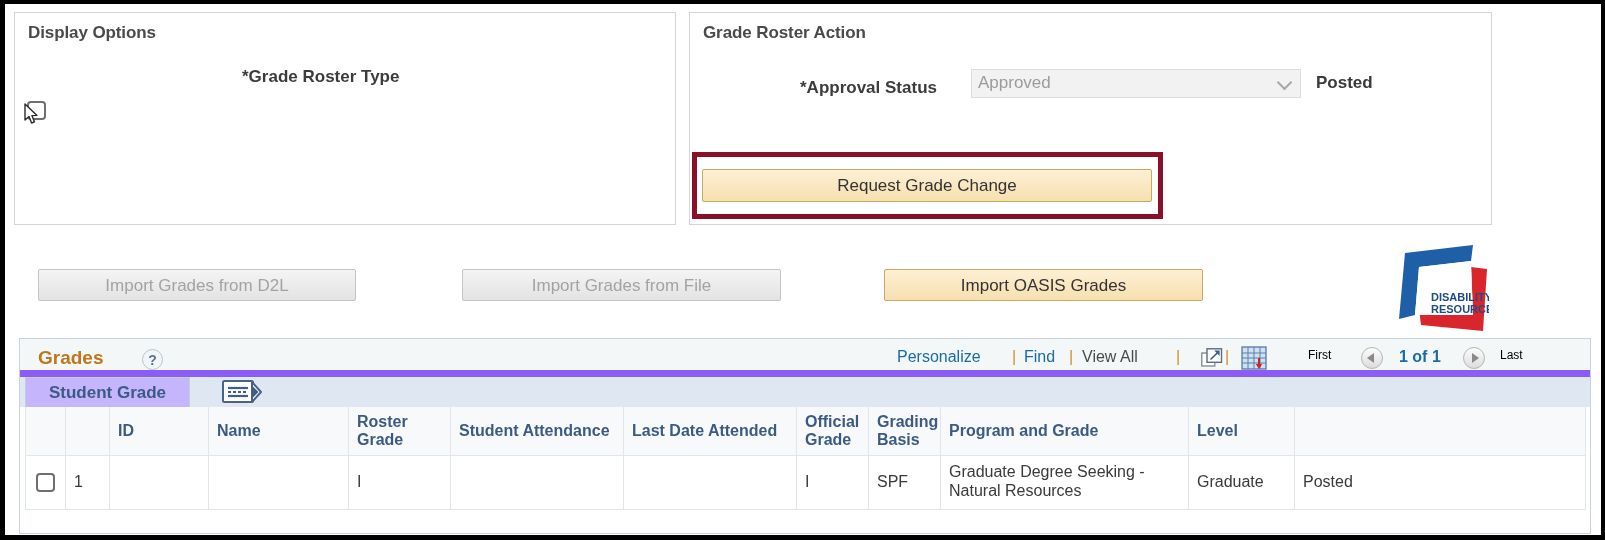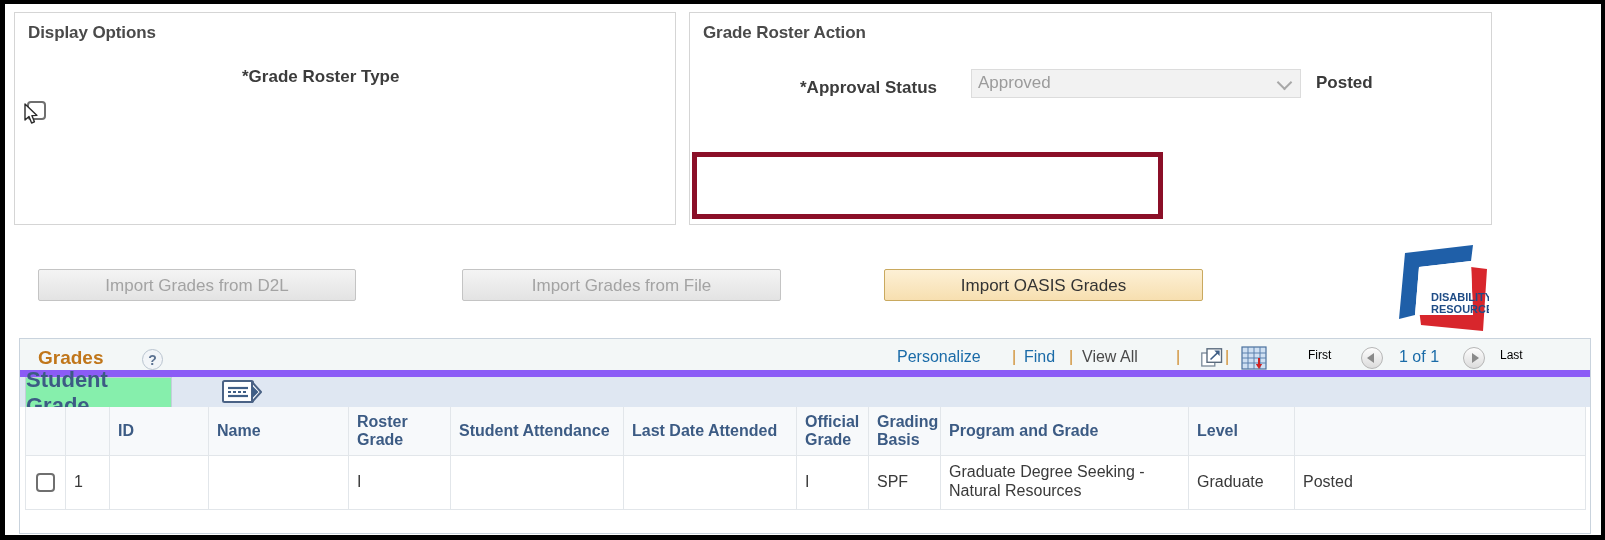--- a/index.html
+++ b/index.html
@@ -238,21 +238,21 @@
     position: absolute;
     top: 9px;
     font-size: 12px;
     color: #000000;
     white-space: nowrap;
   }
   .nav-count {
     position: absolute;
     top: 9px;
     font-size: 16px;
-    font-weight: normal;
+    font-weight: bold;
     color: #1a6ba8;
     white-space: nowrap;
   }
   .nav-arrow {
     position: absolute;
     top: 8px;
     width: 22px;
     height: 22px;
     border-radius: 50%;
     background: linear-gradient(#fdfdfd, #dcdcdc);
@@ -291,27 +291,27 @@
     left: 0;
     top: 38px;
     width: 100%;
     height: 30px;
     background: #dfe7f2;
   }
   #tab-student-grade {
     position: absolute;
     left: 5px;
     top: 0px;
-    width: 147px;
+    width: 165px;
     height: 30px;
-    background: #86efac;
+    background: #c4b5fd;
     border: 1px solid #c4cedb;
     border-bottom: none;
     box-sizing: border-box;
-    font-size: 22px;
+    font-size: 17px;
     font-weight: bold;
     color: #3c5b84;
     display: flex;
     align-items: center;
     justify-content: center;
   }
   #tab-list-icon {
     position: absolute;
     left: 202px;
     top: 3px;
@@ -392,20 +392,21 @@
 
   <div class="select-box disabled" id="approval-status-select" style="left:966px; top:65px; width:330px; height:29px;">
     <span>Approved</span>
     <span class="chev"></span>
   </div>
 
   <div class="posted-text" style="left:1311px; top:69px;">Posted</div>
 
   <div id="highlight-box"></div>
 
+  <div class="btn btn-gold" id="request-grade-change-btn" style="left:697px; top:165px; width:450px; height:33px;">Request Grade Change</div>
 
   <div class="btn btn-disabled" style="left:33px; top:265px; width:318px; height:32px;">Import Grades from D2L</div>
 
   <div class="btn btn-gold" style="left:879px; top:265px; width:319px; height:32px;">Import OASIS Grades</div>
 
   <div class="btn btn-disabled" style="left:457px; top:265px; width:319px; height:32px;">Import Grades from File</div>
 
   <svg id="dr-logo" viewBox="0 0 96 95">
     <polygon points="28,86 90,92 94,30 78,28 80,76 26,70" fill="#d8262c"></polygon>
     <polygon points="6,80 12,14 80,6 78,22 26,28 22,76" fill="#1f5fa8"></polygon>

